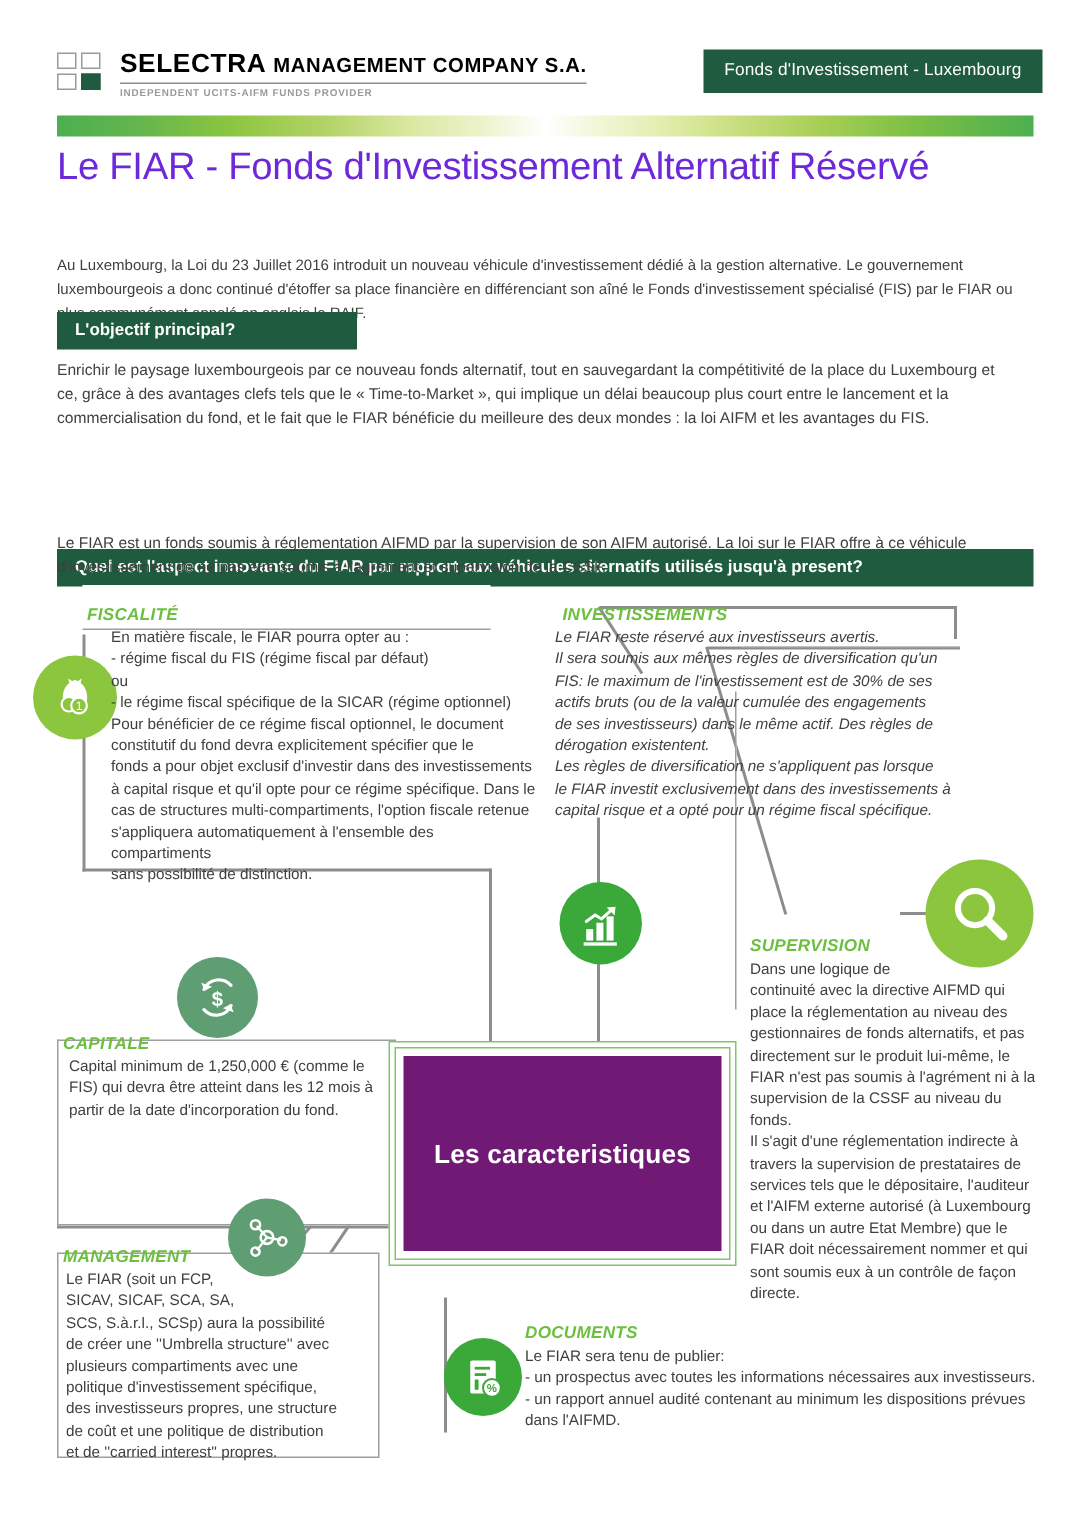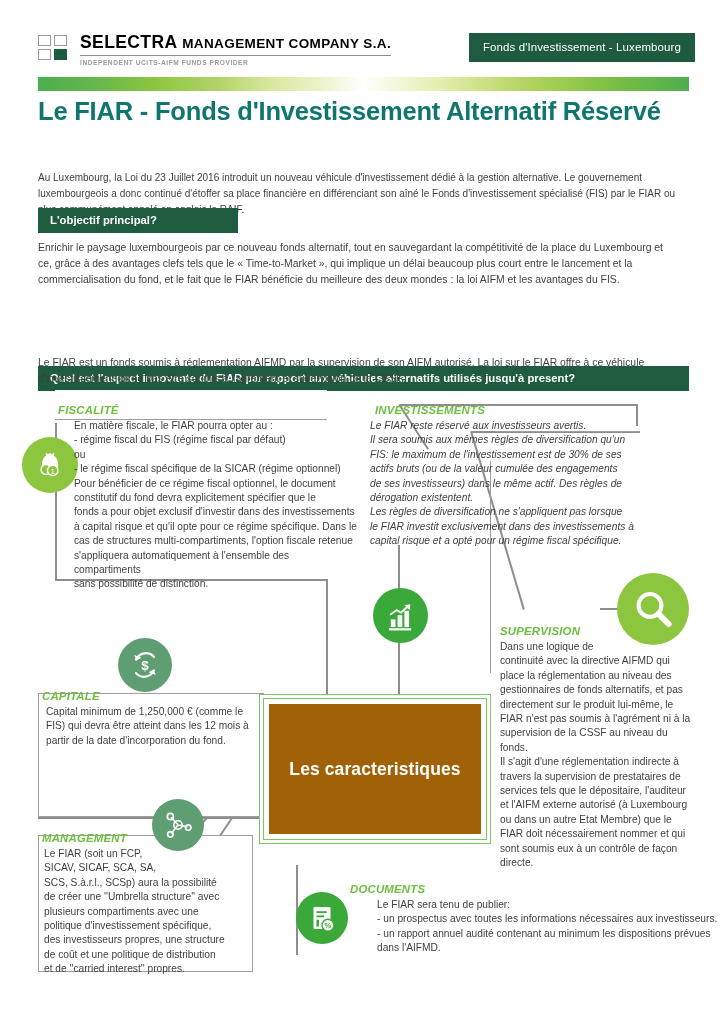--- a/index.html
+++ b/index.html
@@ -45,21 +45,21 @@
     position:absolute; left:38px; top:77px; width:651px; height:14px;
     background:linear-gradient(90deg,
       #4caf50 0%, #63b54e 8%, #8cc63f 18%, #b5d46a 28%,
       #d9e8a0 36%, #eef4cf 44%, #ffffff 50%, #f3f7da 55%,
       #e2eeae 62%, #c7dd7c 70%, #a8cf55 78%, #7cbf45 88%, #4caf50 100%);
   }
 
   
   .h1 {
     position:absolute; left:38px; top:97px; width:660px;
-    font-size:25.5px; color:#0f766e; font-weight:bold; letter-spacing:-.2px;
+    font-size:25.5px; color:#6d28d9; font-weight:normal; letter-spacing:-.2px;
   }
   .intro {
     position:absolute; left:38px; top:137px; width:655px;
     font-size:10px; line-height:16.2px; color:#3f3f3f;margin-top:33px;
   }
 
   
   .banner {
     position:absolute; background:#1f5b3e; color:#fff;
     font-size:11.3px; font-weight:bold; padding:6px 12px 7px 12px;
@@ -98,21 +98,21 @@
 
   
   .center-outer {
     position:absolute; left:259px; top:694px; width:232px; height:126px;
     border:1.4px solid #7fc66a; padding:3px; background:#fff;
   }
   .center-inner-b {
     width:100%; height:100%; border:1.4px solid #7fc66a; padding:5px;
   }
   .center-gray {
-    width:100%; height:100%; background:#a16207;
+    width:100%; height:100%; background:#701a75;
     display:flex; align-items:center; justify-content:center;
     color:#ffffff; font-size:17.5px; font-weight:bold; text-align:center;
     line-height:25px; letter-spacing:.1px;
   }
 </style>
 </head>
 <body>
 
 <div class="page">
 
@@ -284,21 +284,21 @@
       <svg width="34" height="34" viewBox="0 0 40 40">
         <rect x="10" y="7" width="20" height="26" rx="1.5" fill="#fff"></rect>
         <rect x="13.5" y="12" width="12" height="2.2" fill="#3aa93a"></rect>
         <rect x="13.5" y="17" width="9" height="2.2" fill="#3aa93a"></rect>
         <rect x="13.5" y="22" width="3" height="8" fill="#3aa93a"></rect>
         <circle cx="27" cy="28.5" r="7" fill="#fff" stroke="#3aa93a" stroke-width="1.6"></circle>
         <text x="27" y="32" font-size="9" font-weight="bold" fill="#3aa93a" text-anchor="middle" font-family="Liberation Sans, sans-serif">%</text>
       </svg>
     </div>
     <div class="sec-title" style="left:350px; top:488px;">DOCUMENTS</div>
-    <div class="sec-body" style="left:350px; top:503px; width:348px; white-space:pre-line;margin-left:27px;">Le FIAR sera tenu de publier:
+    <div class="sec-body" style="left:350px; top:503px; width:348px; white-space:pre-line;">Le FIAR sera tenu de publier:
 - un prospectus avec toutes les informations nécessaires aux investisseurs.
 - un rapport annuel audité contenant au minimum les dispositions prévues
 dans l'AIFMD.</div>
 
     <div class="center-outer" style="left:259px; top:299px; width:232px; height:150px;">
       <div class="center-inner-b">
         <div class="center-gray">
           <div>
             <div>Les caracteristiques</div>
           </div>

